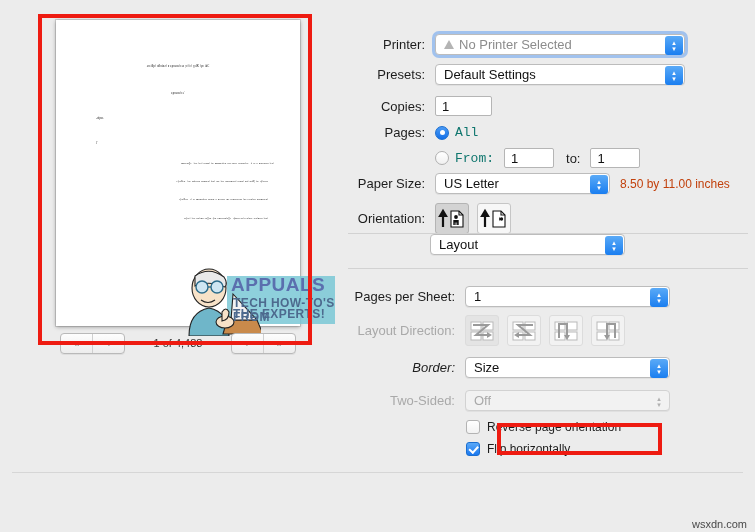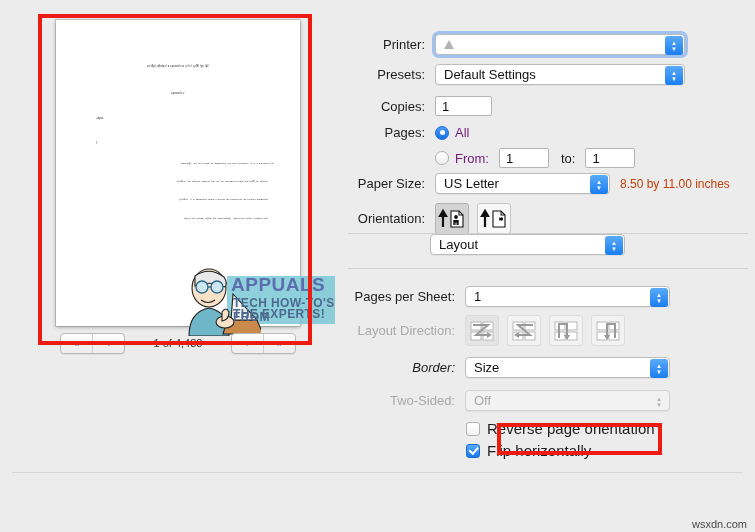--- a/index.html
+++ b/index.html
@@ -259,23 +259,23 @@
     border-color: #1a6ed0;
   }
   .radio.on::after {
     content: "";
     width: 5px; height: 5px;
     border-radius: 50%;
     background: #fff;
   }
   .radio-label {
     font-size: 13px;
-    color: #701a75;
+    color: #0f766e;
     margin-left: 6px;
-    font-family: Liberation Sans, sans-serif;
+    font-family: Liberation Mono, monospace;
   }
 
   
   .cbox {
     width: 14px; height: 14px;
     border-radius: 3px;
     border: 1px solid #b3b3b3;
     background: linear-gradient(#ffffff,#f2f2f2);
     box-sizing: border-box;
     display: flex;
@@ -288,21 +288,21 @@
     border-color: #1a6ed0;
   }
   .cbox.on::after {
     content: "";
     width: 4px; height: 7px;
     border: solid #fff;
     border-width: 0 2px 2px 0;
     transform: rotate(42deg) translate(0px,-1px);
   }
   .cb-label {
-    font-size: 15px;
+    font-size: 12px;
     color: #1d1d1d;
     margin-left: 7px;
     font-family: "Liberation Sans", sans-serif;
   }
 
   
   .iconbtn {
     width: 34px; height: 31px;
     border: 1px solid #c6c6c6;
     border-radius: 3px;
@@ -412,20 +412,21 @@
 
     <div id="redbox-preview"></div>
   </div>
 
   <div id="settings">
 
     <div class="row" style="left:0; top:22px; width:405px;">
       <div class="lbl" style="width:85px;">Printer:</div>
       <div class="popup printer focused" style="margin-left:10px; width:250px;">
         <span class="warn-tri"></span>
+        <span class="ptext">No Printer Selected</span>
         <span class="arrows">▴<br>▾</span>
       </div>
     </div>
 
     <div class="row" style="left:0; top:52px; width:405px;">
       <div class="lbl" style="width:85px;">Presets:</div>
       <div class="popup" style="margin-left:10px; width:250px;">
         <span class="ptext">Default Settings</span>
         <span class="arrows">▴<br>▾</span>
       </div>

